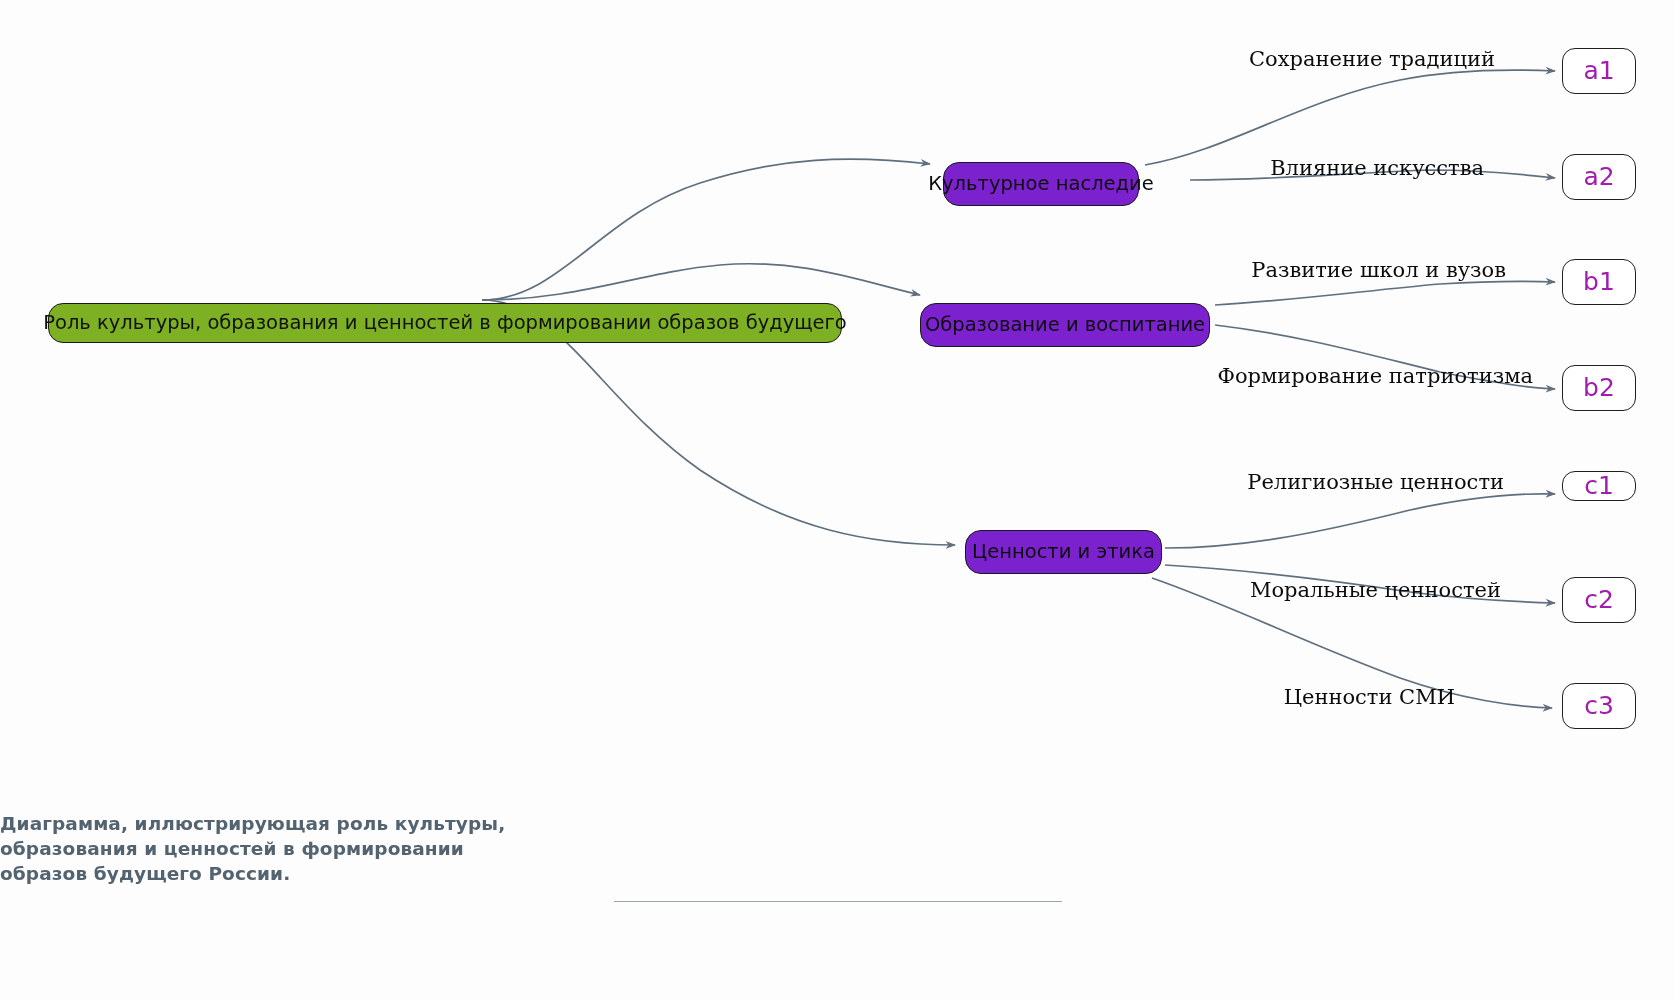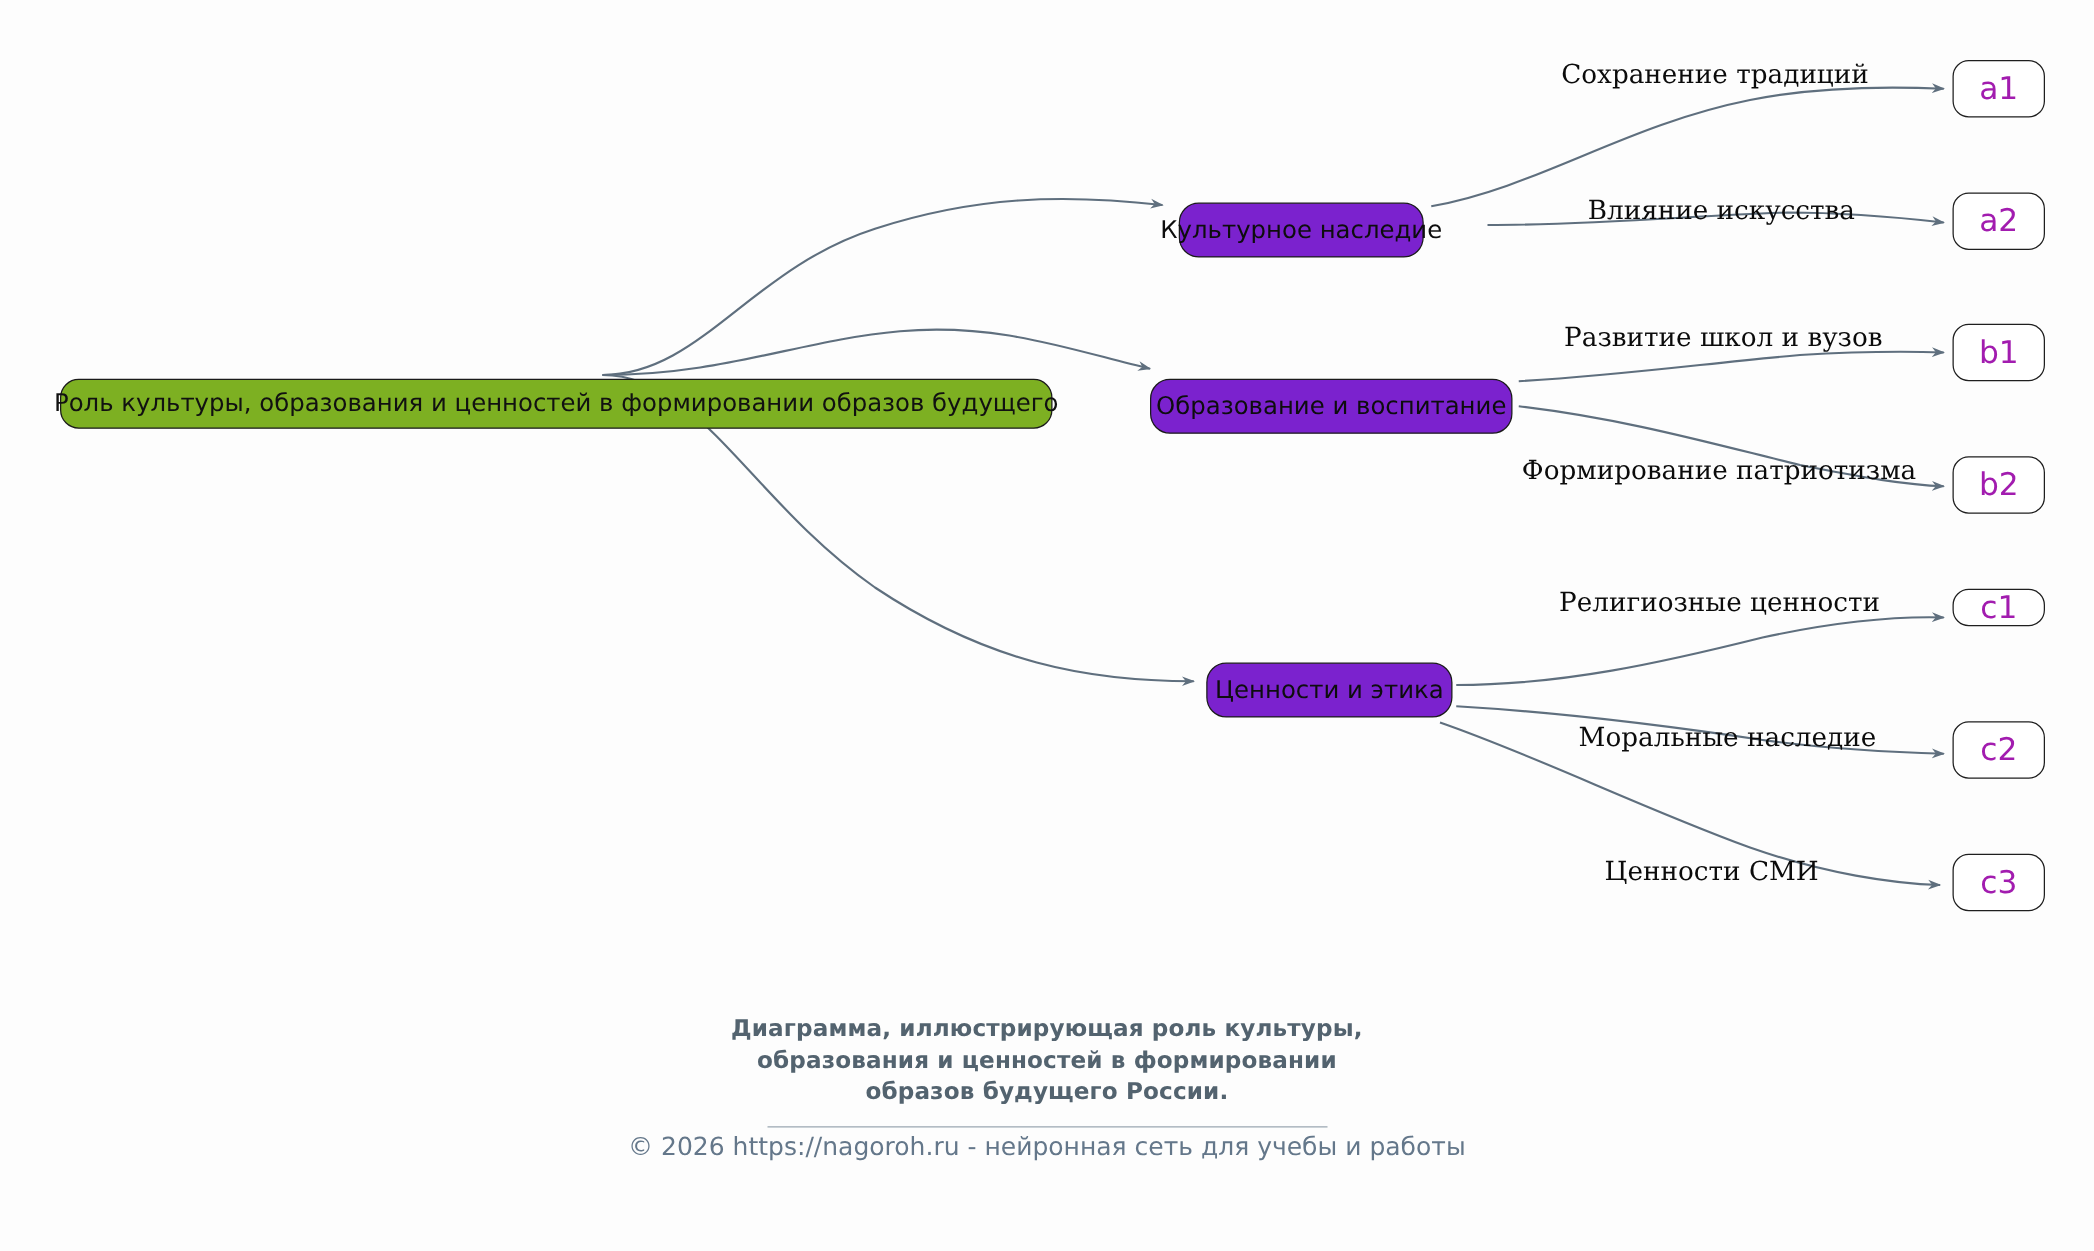--- a/index.html
+++ b/index.html
@@ -62,21 +62,20 @@
     white-space: nowrap;
     background: transparent;
   }
   .edge-label.right { transform: translateX(-100%); }
 
   #caption-wrap {
     position: absolute;
     left: 0;
     top: 812px;
     width: 1675px;
-    text-align: center;
   }
   .caption-line {
     font-family: "DejaVu Sans", sans-serif;
     font-weight: bold;
     font-size: 18.5px;
     color: #53636f;
     line-height: 1.35;
     letter-spacing: 0.1px;
   }
   #caption-rule {
@@ -172,30 +171,27 @@
   <div class="edge-label right" style="left:1506px; top:258px;">
     <span>Развитие школ и вузов</span>
   </div>
   <div class="edge-label right" style="left:1533px; top:364px;">
     <span>Формирование патриотизма</span>
   </div>
   <div class="edge-label right" style="left:1504px; top:470px;">
     <span>Религиозные ценности</span>
   </div>
   <div class="edge-label right" style="left:1501px; top:578px;">
-    <span>Моральные наследие</span>
+    <span>Моральные ценностей</span>
   </div>
   <div class="edge-label right" style="left:1455px; top:685px;">
     <span>Ценности СМИ</span>
   </div>
 
   <div id="caption-wrap">
     <div class="caption-line">Диаграмма, иллюстрирующая роль культуры,</div>
     <div class="caption-line">образования и ценностей в формировании</div>
     <div class="caption-line">образов будущего России.</div>
     <div id="caption-rule"></div>
   </div>
 
-  <div id="footer">
-    <span>© 2026 https://nagoroh.ru - нейронная сеть для учебы и работы</span>
-  </div>
 
 </div>
 
 </body></html>

